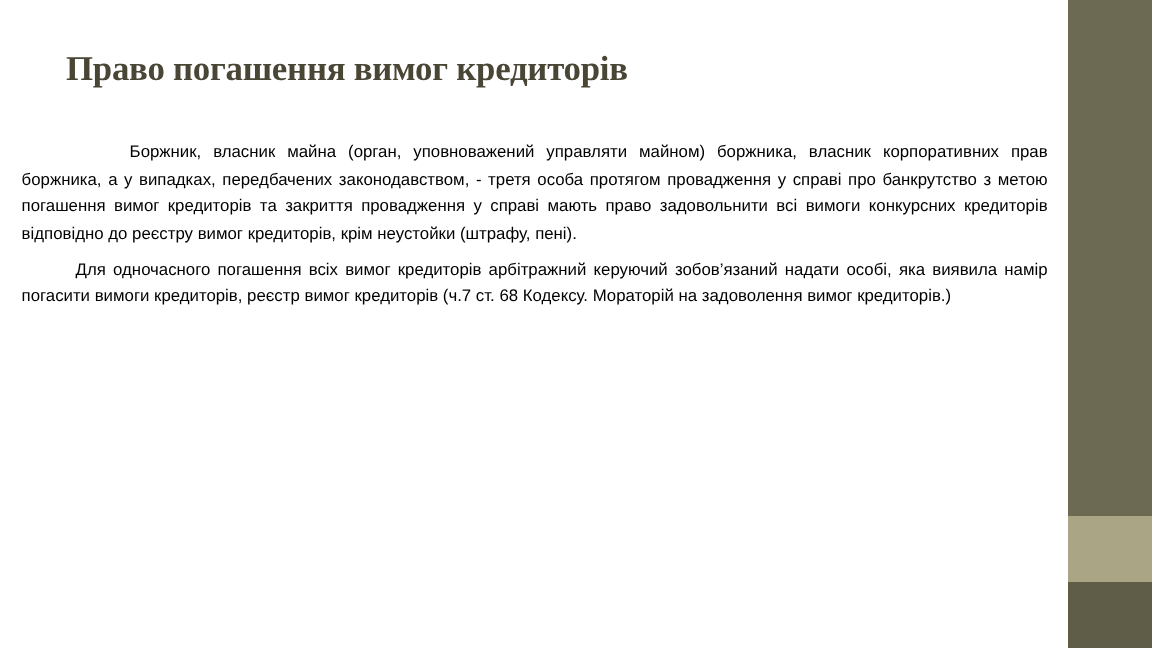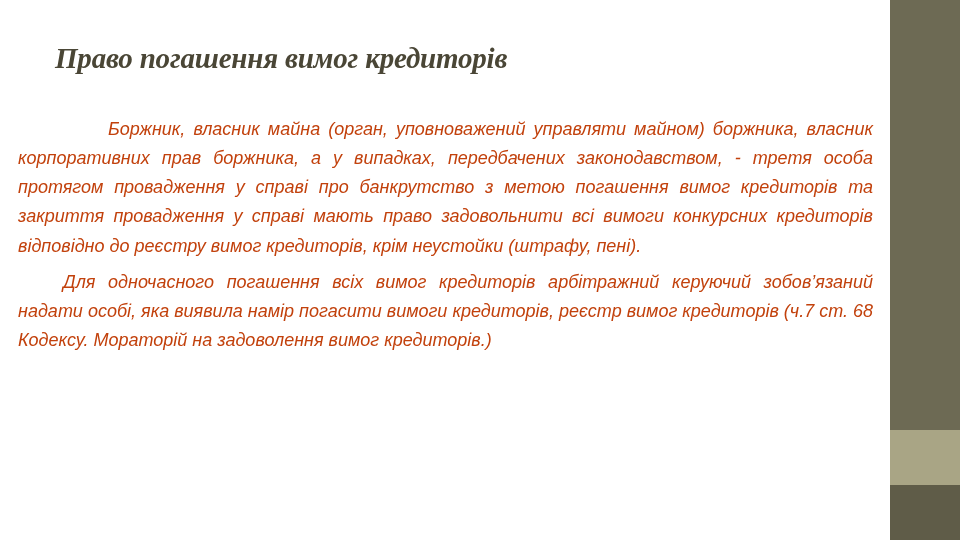--- a/index.html
+++ b/index.html
@@ -55,21 +55,20 @@
   }
 
   
   .content {
     position: absolute;
     left: 0;
     top: 0;
     width: 890px;
     height: 540px;
     box-sizing: border-box;
-    font-style: italic;
   }
 
   .title {
     position: absolute;
     left: 55px;
     top: 42px;
     width: 800px;
     font-family: "Liberation Serif", serif;
     font-weight: bold;
     font-size: 29px;
@@ -80,23 +79,23 @@
 
   .body-block {
     position: absolute;
     left: 18px;
     top: 115px;
     width: 855px;
   }
 
   .para {
     font-family: "Liberation Sans", sans-serif;
-    font-size: 18px;
+    font-size: 14px;
     line-height: 1.62;
-    color: #c2410c;
+    color: #000000;
     text-align: justify;
     text-justify: inter-word;
     margin: 0;
   }
   .para.p1 {
     text-indent: 90px;
   }
   .para.p2 {
     text-indent: 45px;
     margin-top: 7px;

